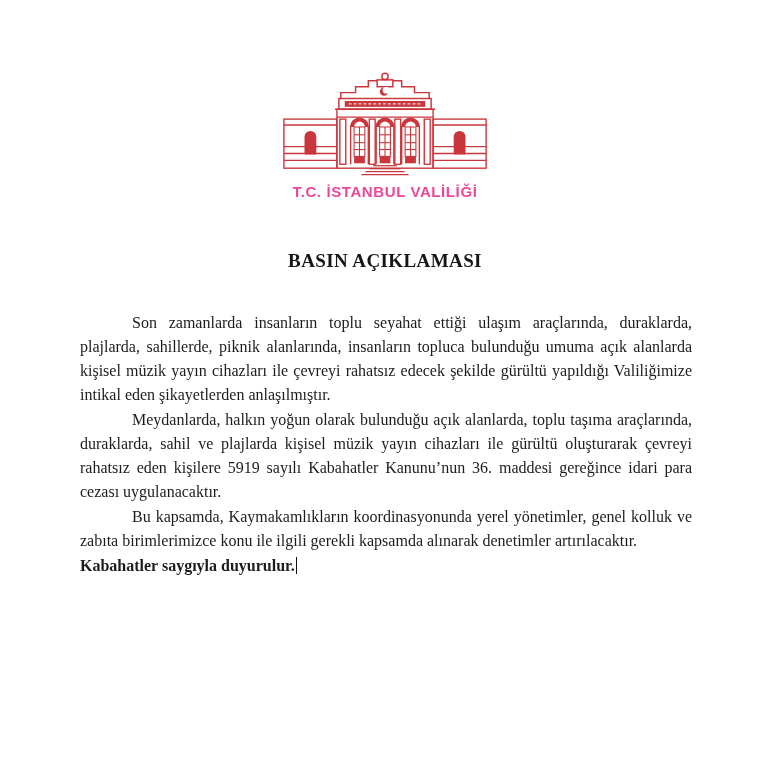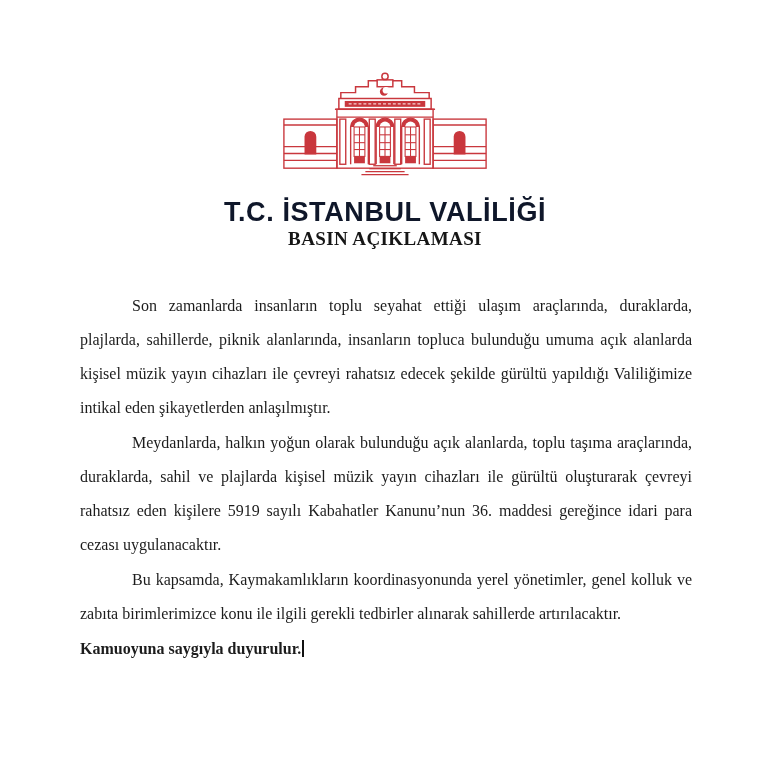--- a/index.html
+++ b/index.html
@@ -10,41 +10,42 @@
     color: #1c1c1c;
     overflow: hidden;
   }
   .page { width: 770px; height: 775px; }
 
   
   .logo-wrap { text-align: center; padding-top: 72px; }
   .logo-wrap svg { width: 212px; height: 106px; display: inline-block; }
   .logo-caption {
     font-family: "Liberation Sans", sans-serif;
-    color: #0f172a;
-    font-size: 27px;
+    color: #ec4899;
+    font-size: 15px;
     font-weight: 600;
     letter-spacing: 0.6px;
-    margin-top: 15px;
+    margin-top: 1px;
   }
 
   
   .doc-title {
     text-align: center;
     font-size: 19px;
     font-weight: bold;
     letter-spacing: 0.4px;
+    margin-top: 50px;
     color: #161616;
   }
 
   
   .doc-body {
     margin: 39px 78px 0 80px;
     font-size: 16px;
-    line-height: 34px;
+    line-height: 24px;
     text-align: justify;
   }
   .doc-body p { margin: 0 0 1px 0; text-indent: 52px; }
   .doc-body p.closing { text-indent: 0; font-weight: bold; }
   .caret {
     display: inline-block;
     width: 1.5px; height: 17px;
     background: #111;
     vertical-align: -3px;
     margin-left: 1px;
@@ -141,17 +142,17 @@
       </g>
     </svg>
     <div class="logo-caption">T.C. İSTANBUL VALİLİĞİ</div>
   </div>
 
   <div class="doc-title">BASIN AÇIKLAMASI</div>
 
   <div class="doc-body">
     <p>Son zamanlarda insanların toplu seyahat ettiği ulaşım araçlarında, duraklarda, plajlarda, sahillerde, piknik alanlarında, insanların topluca bulunduğu umuma açık alanlarda kişisel müzik yayın cihazları ile çevreyi rahatsız edecek şekilde gürültü yapıldığı Valiliğimize intikal eden şikayetlerden anlaşılmıştır.</p>
     <p>Meydanlarda, halkın yoğun olarak bulunduğu açık alanlarda, toplu taşıma araçlarında, duraklarda, sahil ve plajlarda kişisel müzik yayın cihazları ile gürültü oluşturarak çevreyi rahatsız eden kişilere 5919 sayılı Kabahatler Kanunu’nun 36. maddesi gereğince idari para cezası uygulanacaktır.</p>
-    <p>Bu kapsamda, Kaymakamlıkların koordinasyonunda yerel yönetimler, genel kolluk ve zabıta birimlerimizce konu ile ilgili gerekli tedbirler alınarak sahillerde artırılacaktır.</p>
-    <p class="closing"><span>Kamuoyuna saygıyla duyurulur.</span><span class="caret"></span></p>
+    <p>Bu kapsamda, Kaymakamlıkların koordinasyonunda yerel yönetimler, genel kolluk ve zabıta birimlerimizce konu ile ilgili gerekli kapsamda alınarak denetimler artırılacaktır.</p>
+    <p class="closing"><span>Kabahatler saygıyla duyurulur.</span><span class="caret"></span></p>
   </div>
 
 </div>
 
 </body></html>

